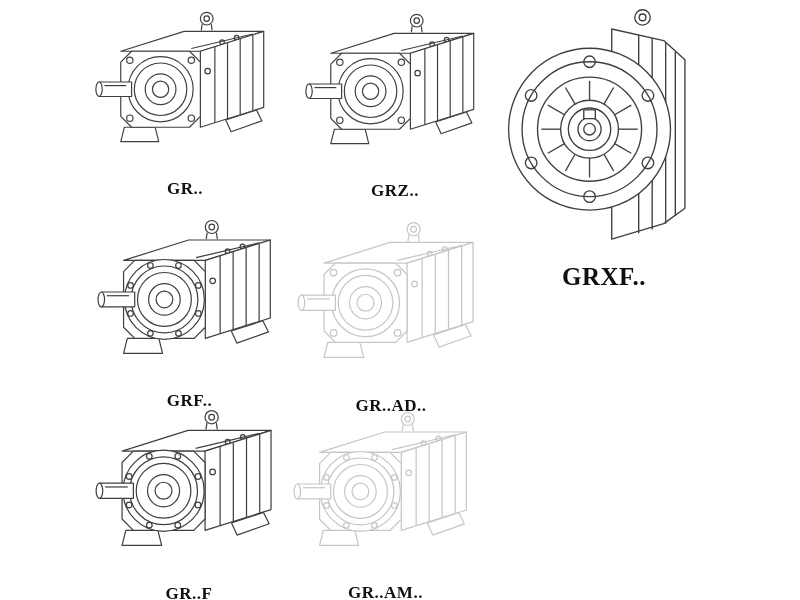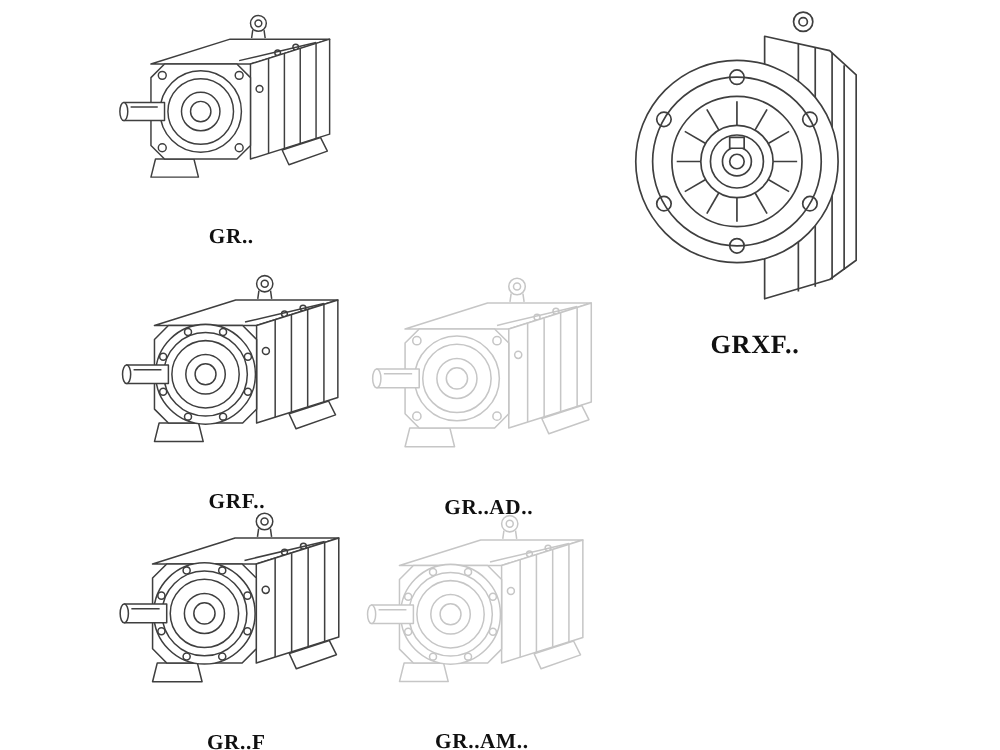--- a/index.html
+++ b/index.html
@@ -15,21 +15,21 @@
   .fig {
     position:absolute;
     display:flex; flex-direction:column; align-items:center;
   }
   .fig svg.draw { width:100%; display:block; flex:0 0 auto; }
   .lbl {
     font-weight:bold; font-size:17px; color:#101010;
     letter-spacing:0.5px; margin-top:1px; text-align:center;
     font-family:"Liberation Serif", serif; white-space:nowrap;
   }
-  .lbl.big { font-size:21px; }
+  .lbl.big { font-size:25px; }
   .solid { color:#3f3f3f; }
   .ghost { color:#c6c6c6; }
   .defs-holder { position:absolute; width:0; height:0; overflow:hidden; }
 </style>
 </head>
 <body>
 
 <div class="canvas">
 
   <svg class="defs-holder" aria-hidden="true">
@@ -164,20 +164,26 @@
     </defs>
   </svg>
 
   <figure class="fig" style="left:90px; top:6px; width:190px;">
     <svg class="draw solid" viewBox="0 0 210 190">
         <use href="#sym-foot"></use>
       </svg>
     <figcaption class="lbl">GR..</figcaption>
   </figure>
 
+  <figure class="fig" style="left:300px; top:8px; width:190px;">
+    <svg class="draw solid" viewBox="0 0 210 190">
+        <use href="#sym-foot"></use>
+      </svg>
+    <figcaption class="lbl">GRZ..</figcaption>
+  </figure>
 
   <figure class="fig" style="left:498px; top:2px; width:212px;">
     <svg class="draw solid" viewBox="0 0 220 270">
         <use href="#sym-grxf"></use>
       </svg>
     <figcaption class="lbl big">GRXF..</figcaption>
   </figure>
 
   <figure class="fig" style="left:92px; top:214px; width:195px;">
     <svg class="draw solid" viewBox="0 0 210 190">

